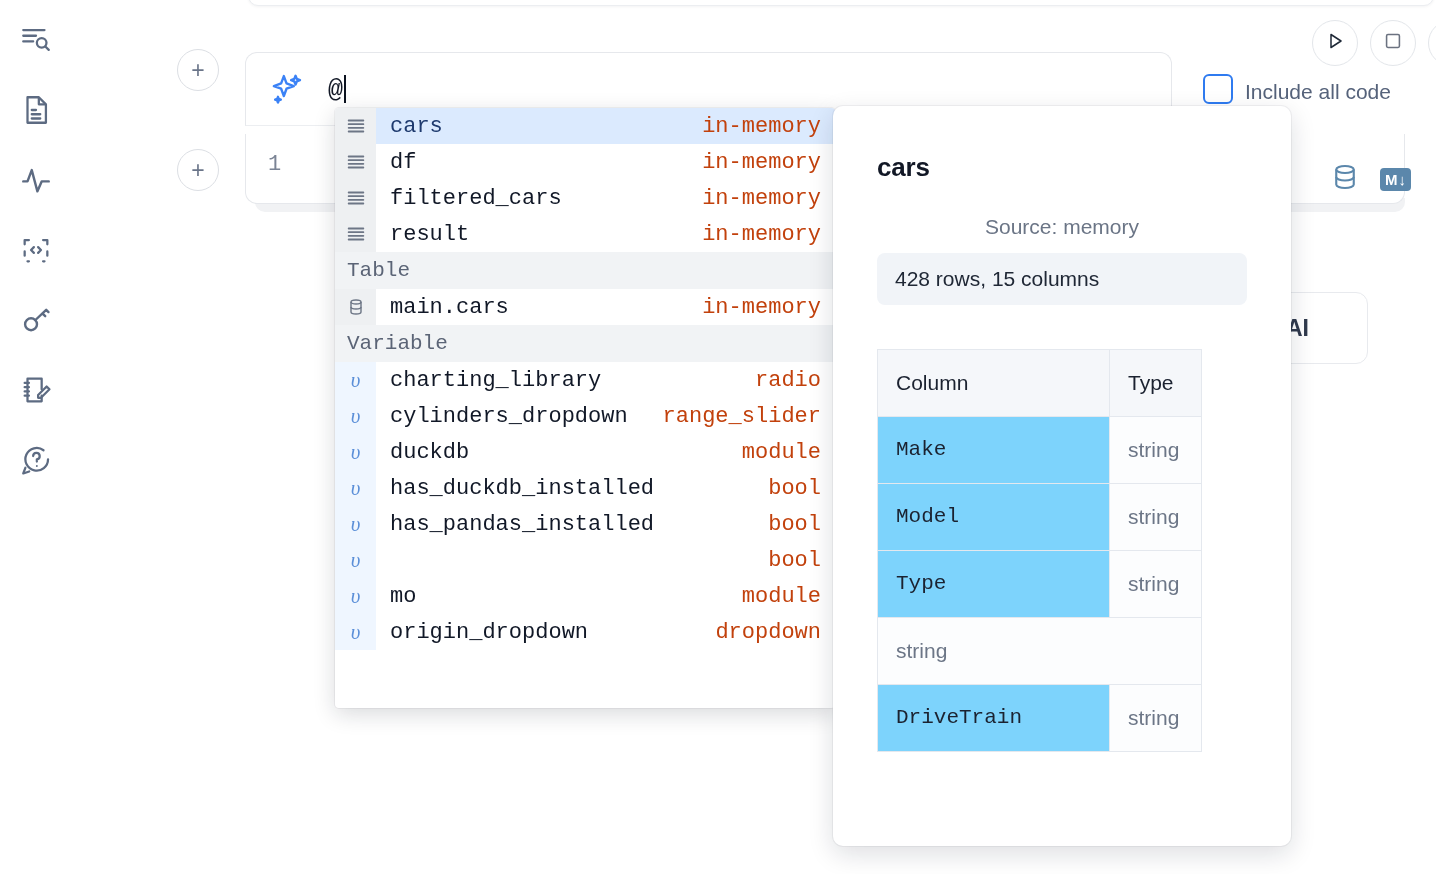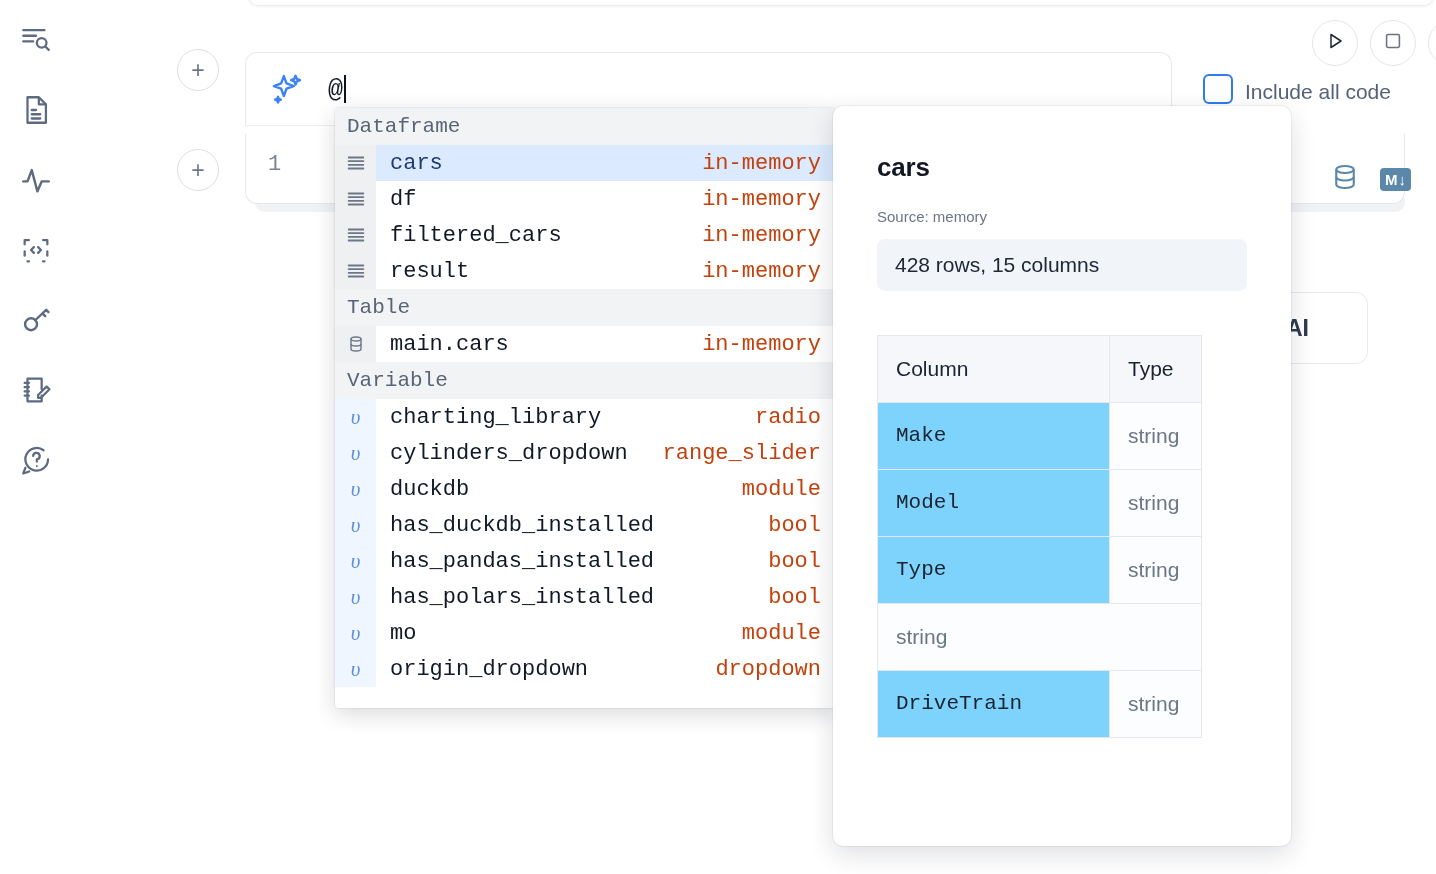--- a/index.html
+++ b/index.html
@@ -258,23 +258,24 @@
     overflow: hidden;
     z-index: 11;
     padding: 46px 44px 0 44px;
   }
   .info-title {
     font-size: 26px; font-weight: bold;
     color: #121826;
     letter-spacing: -.2px;
   }
   .info-source {
-    margin-top: 25px;
-    font-size: 15px;
+    margin-top: 32px;
+    font-size: 21px;
     color: #6b7586;
+    text-align: center;
   }
   .info-pill {
     margin-top: 14px;
     background: #f1f4f8;
     border-radius: 8px;
     padding: 14px 18px;
     font-size: 21px;
     color: #202836;
   }
   .info-table {
@@ -437,21 +438,20 @@
     <span></span>
   </div>
 </div>
 
 <div class="include-row">
   <div class="chk"></div>
   <div class="include-label">Include all code</div>
 </div>
 
 <div class="ac" id="ac">
-    <div class="ac-section">Dataframe</div>
     <div class="ac-item sel">
       <div class="ac-ico">
         <svg width="22" height="22" viewBox="0 0 24 24" fill="none" stroke="currentColor" stroke-width="2" stroke-linecap="round">
           <path d="M4 6h16M4 10h16M4 14h16M4 18h16"></path>
         </svg>
       </div>
       <div class="ac-body">
         <span class="ac-name">cars</span>
         <span class="ac-type">in-memory</span>
       </div>
@@ -535,21 +535,20 @@
     <div class="ac-item">
       <div class="ac-ico var">υ</div>
       <div class="ac-body">
         <span class="ac-name">has_pandas_installed</span>
         <span class="ac-type">bool</span>
       </div>
     </div>
     <div class="ac-item">
       <div class="ac-ico var">υ</div>
       <div class="ac-body">
-        <span class="ac-name">has_polars_installed</span>
         <span class="ac-type">bool</span>
       </div>
     </div>
     <div class="ac-item">
       <div class="ac-ico var">υ</div>
       <div class="ac-body">
         <span class="ac-name">mo</span>
         <span class="ac-type">module</span>
       </div>
     </div>

